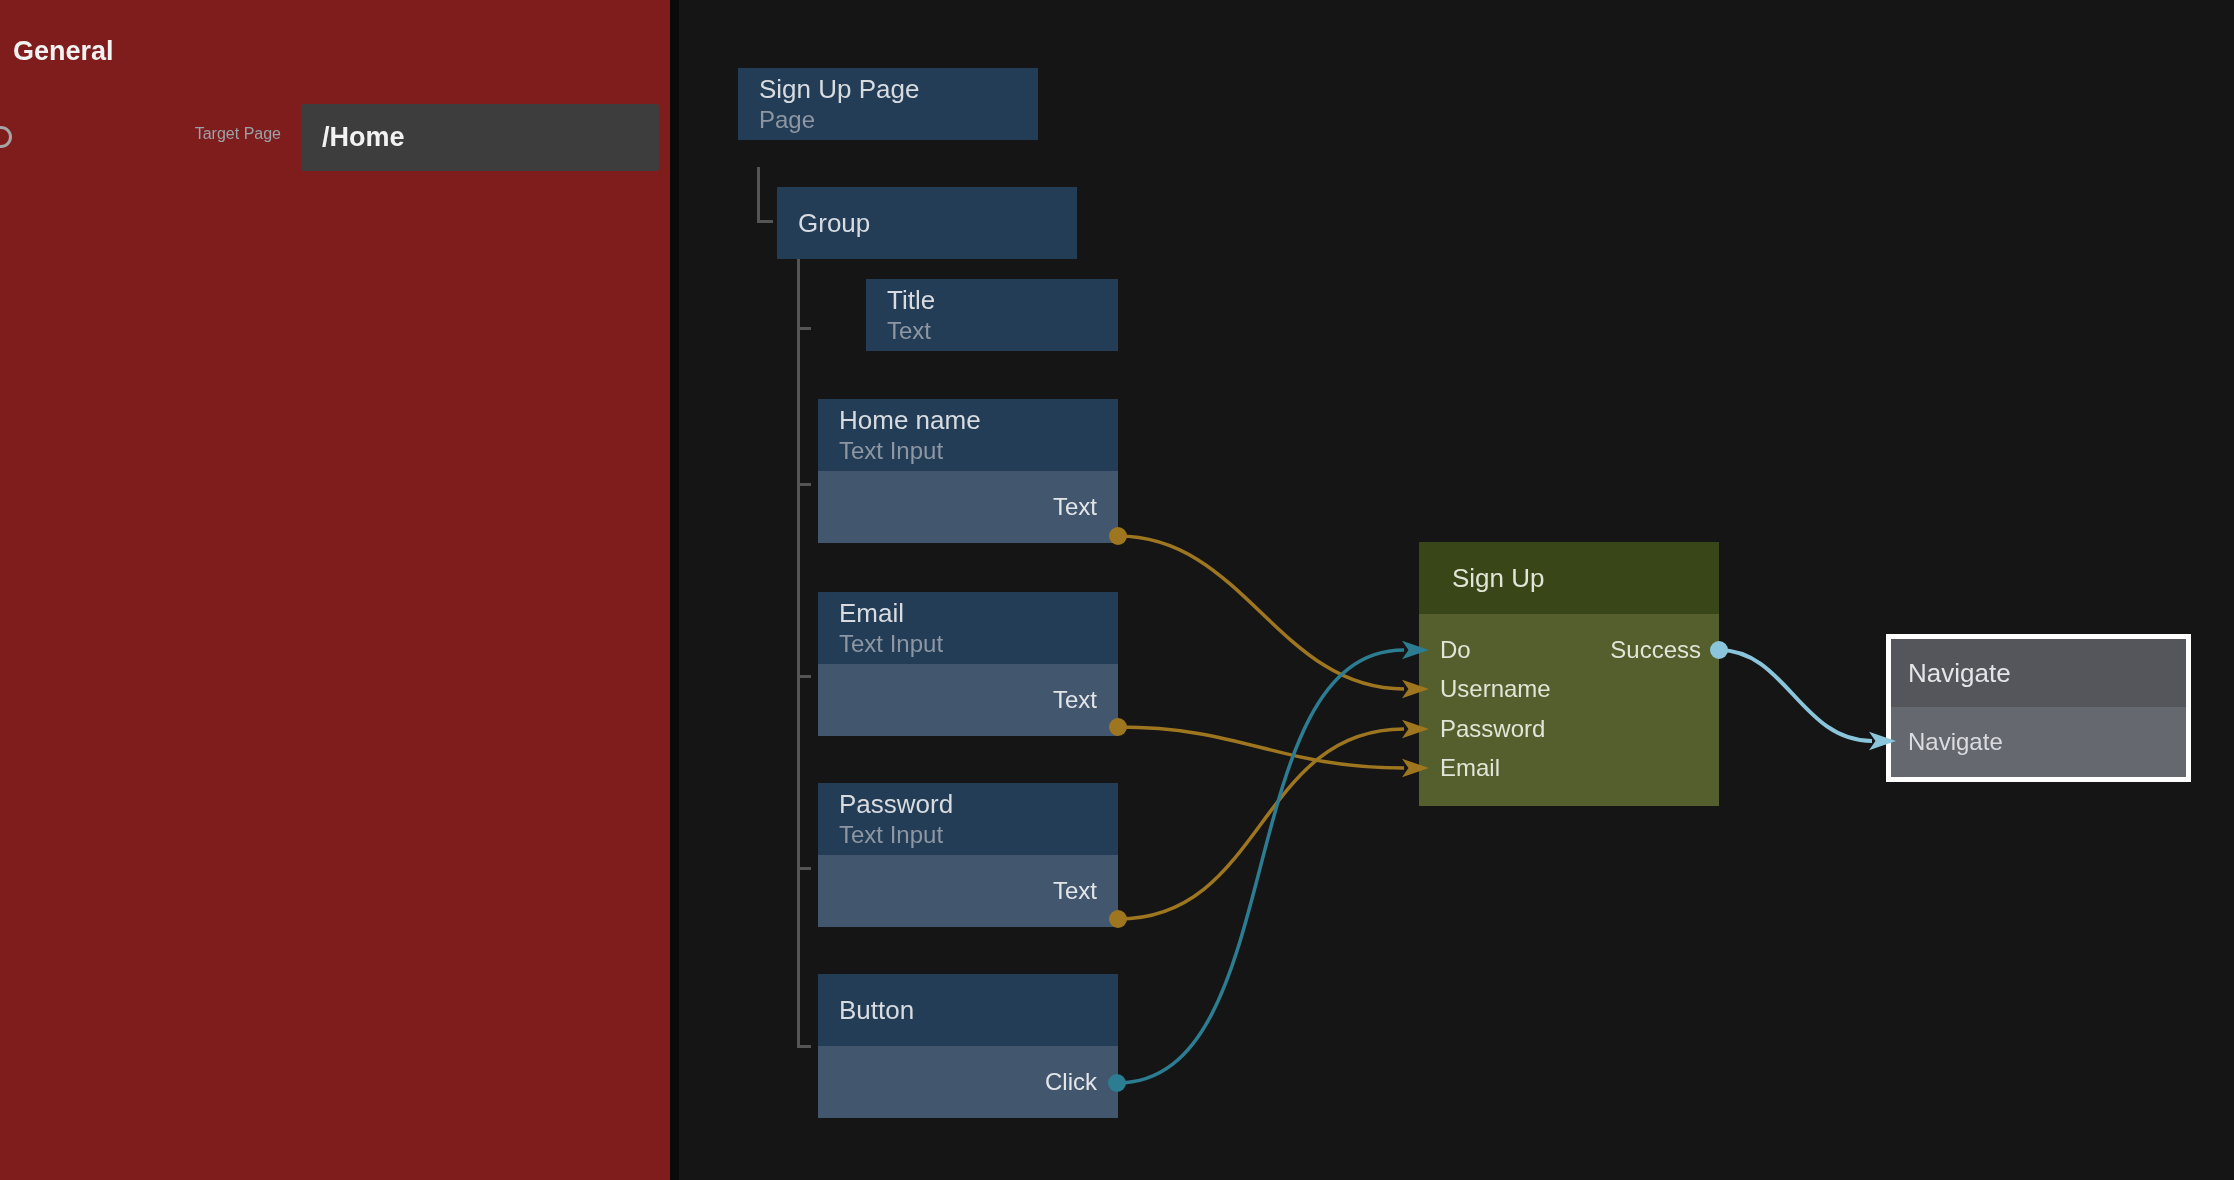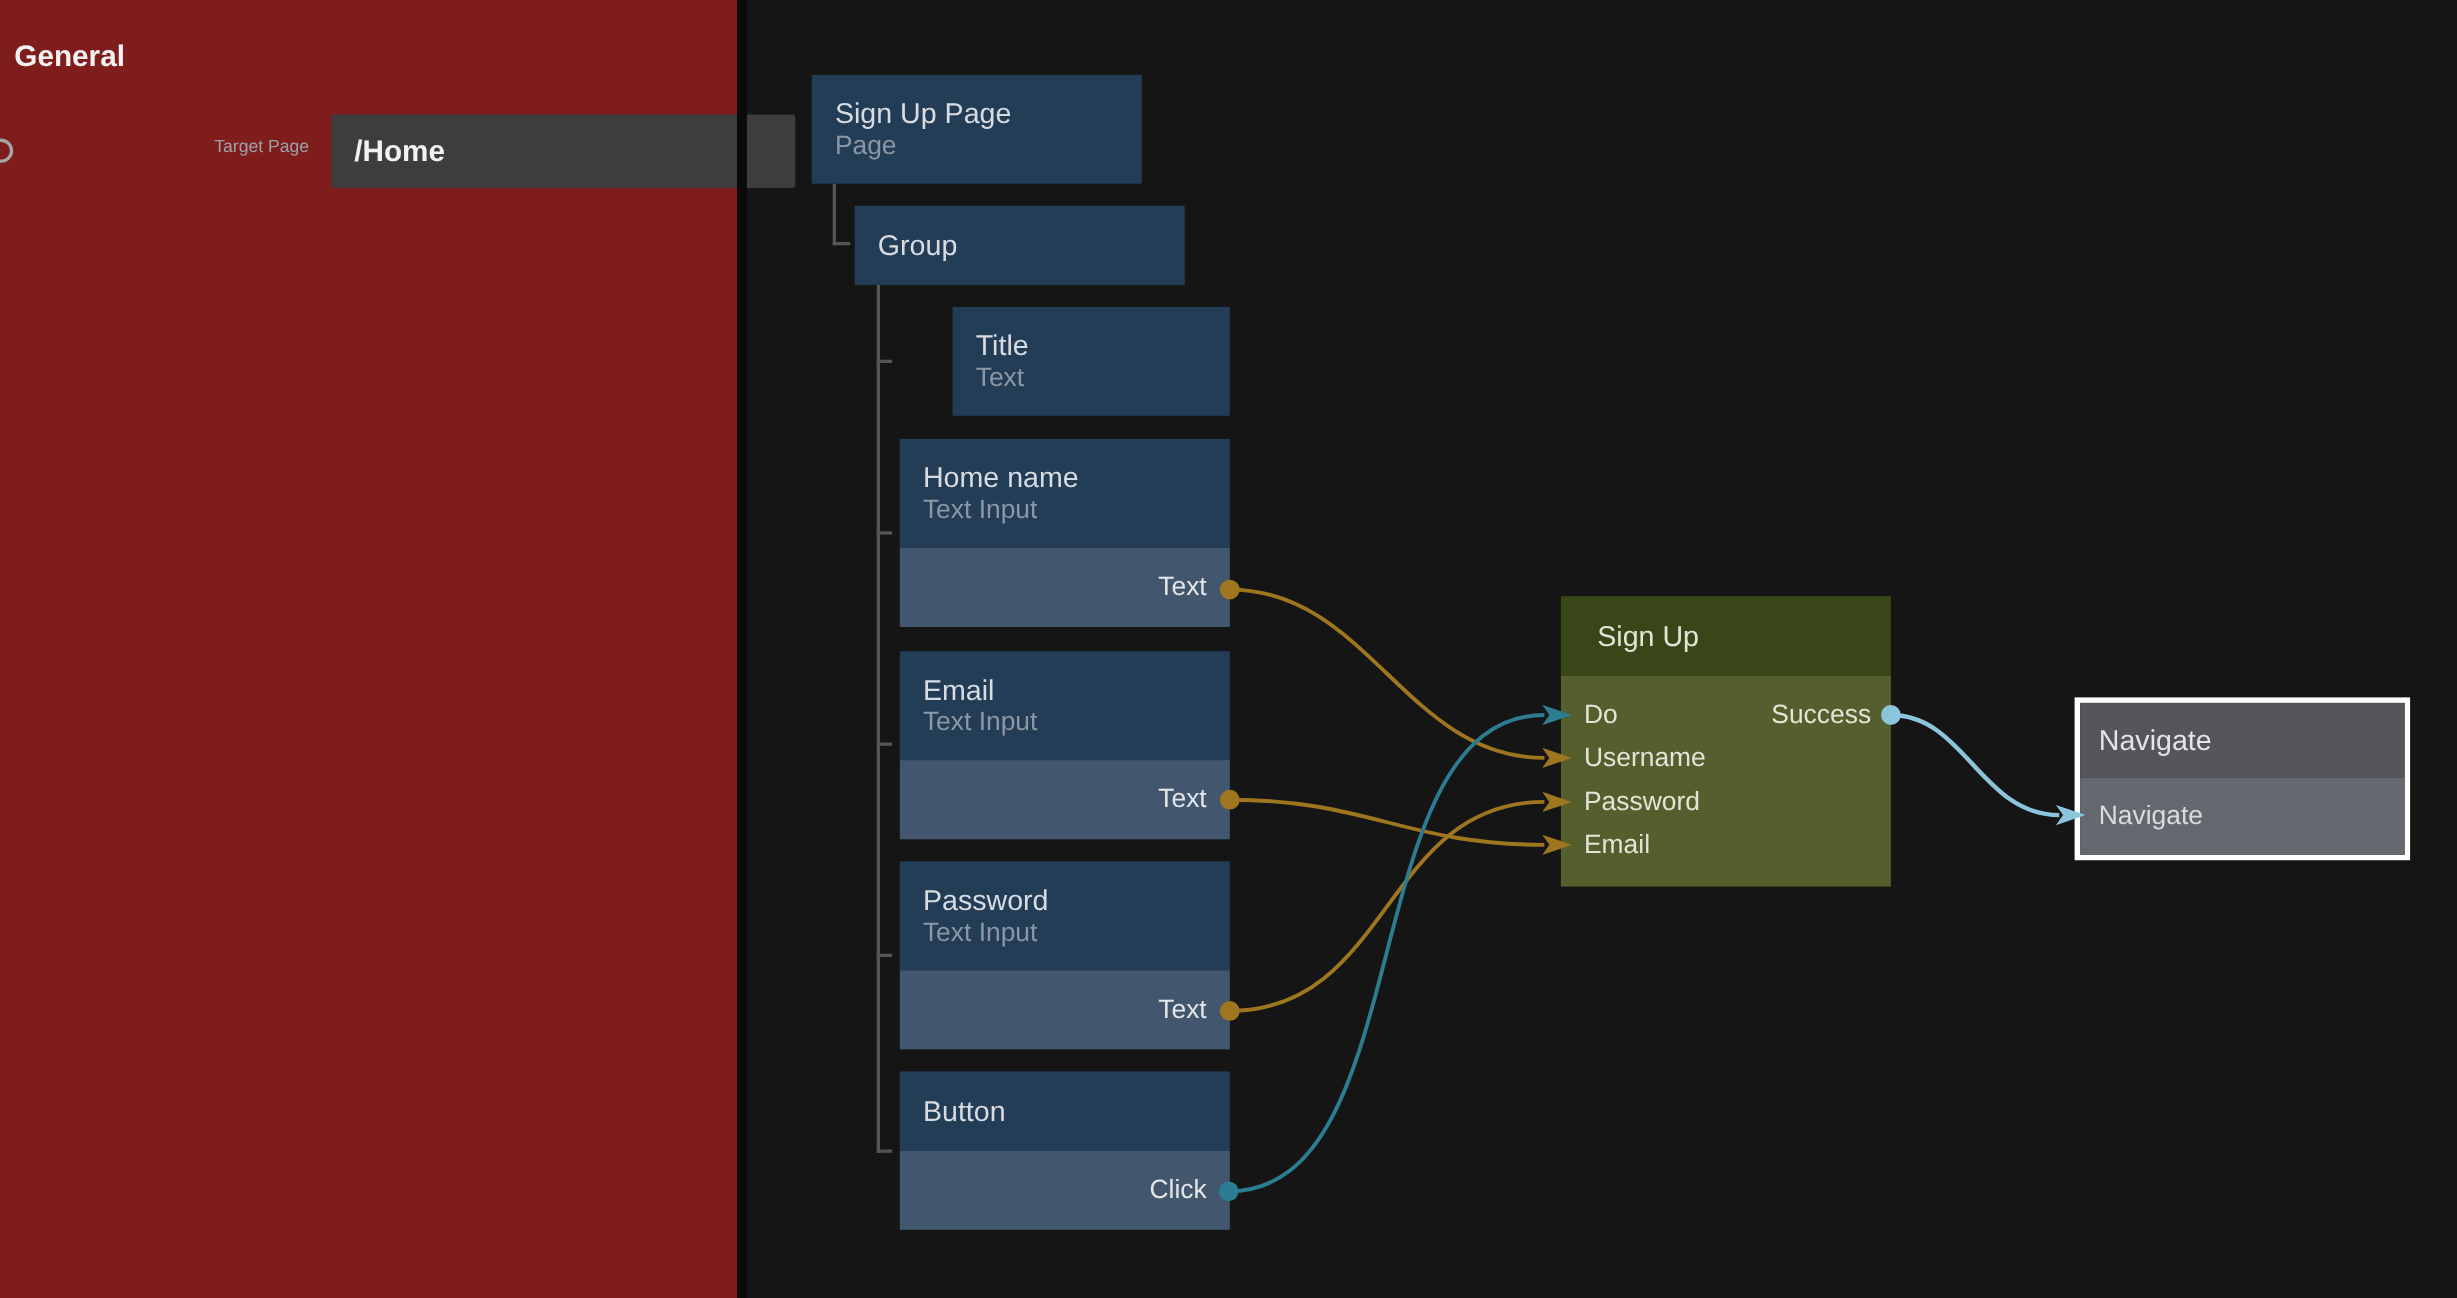--- a/index.html
+++ b/index.html
@@ -7,37 +7,37 @@
               font-family:"Liberation Sans","DejaVu Sans",sans-serif; }
   .screen { position:relative; width:2234px; height:1180px; }
 
   
   .panel { position:absolute; left:0; top:0; width:670px; height:1180px; background:#7f1d1d; }
   .panel-title { position:absolute; left:13px; top:36px; font-size:27px; font-weight:700; color:#f2f2f2; }
   .clipped-circle { position:absolute; left:-10px; top:126px; width:22px; height:22px;
                     border:3px solid #a5a5a5; border-radius:50%; background:transparent; }
   .field-label { position:absolute; left:60px; top:0; width:221px; text-align:right;
                  font-size:16px; color:#9ba1a7; top:125px; }
-  .field-input { position:absolute; left:301px; top:104px; width:422px; height:67px;
+  .field-input { position:absolute; left:301px; top:104px; width:358px; height:67px;
                  background:#3d3d3d; border-radius:3px; display:flex; align-items:center; }
   .field-input span { padding-left:21px; font-size:27px; font-weight:700; color:#f2f2f2; }
   .divider { position:absolute; left:670px; top:0; width:9px; height:1180px; background:#0a0a0a; }
 
   
   .canvas { position:absolute; left:0; top:0; width:2234px; height:1180px; }
   .edges { position:absolute; left:0; top:0; width:2234px; height:1180px; pointer-events:none; }
 
   
   .tline { position:absolute; background:#555555; }
 
   
   .tnode { position:absolute; width:300px; }
   .thead { background:#233d57; display:flex; flex-direction:column; justify-content:center;
            padding-left:21px; gap:3px; }
-  .h99 { height:99px; } .h72 { height:72px; }
+  .h99 { height:72px; } .h72 { height:72px; }
   .ttl  { font-size:26px; color:#d8dce0; line-height:1.1; }
   .sub  { font-size:24px; color:#8d97a3; line-height:1.1; }
   .tport { background:#42566e; height:72px; display:flex; align-items:center;
            justify-content:flex-end; padding-right:21px; }
   .tport span { font-size:24px; color:#e3e6e9; }
 
   
   .gnode { position:absolute; left:1419px; top:542px; width:300px; }
   .ghead { height:72px; background:#394617; display:flex; align-items:center; padding-left:21px; }
   .ghead span { font-size:26px; color:#e1e5d7;margin-left:12px; }

